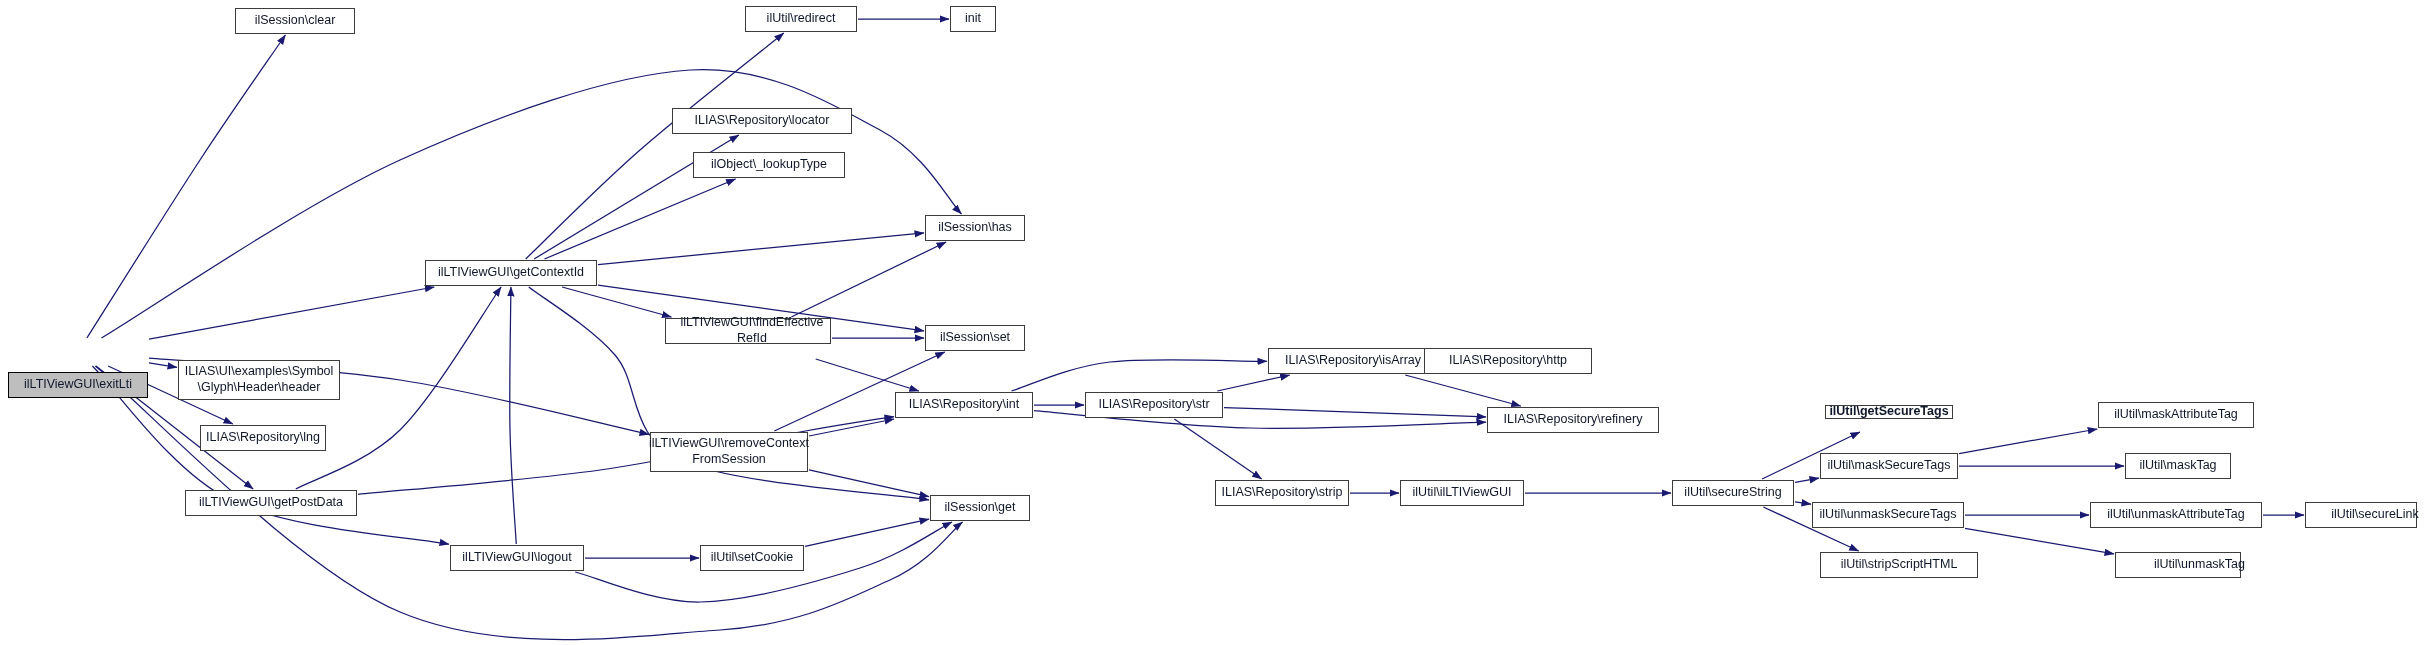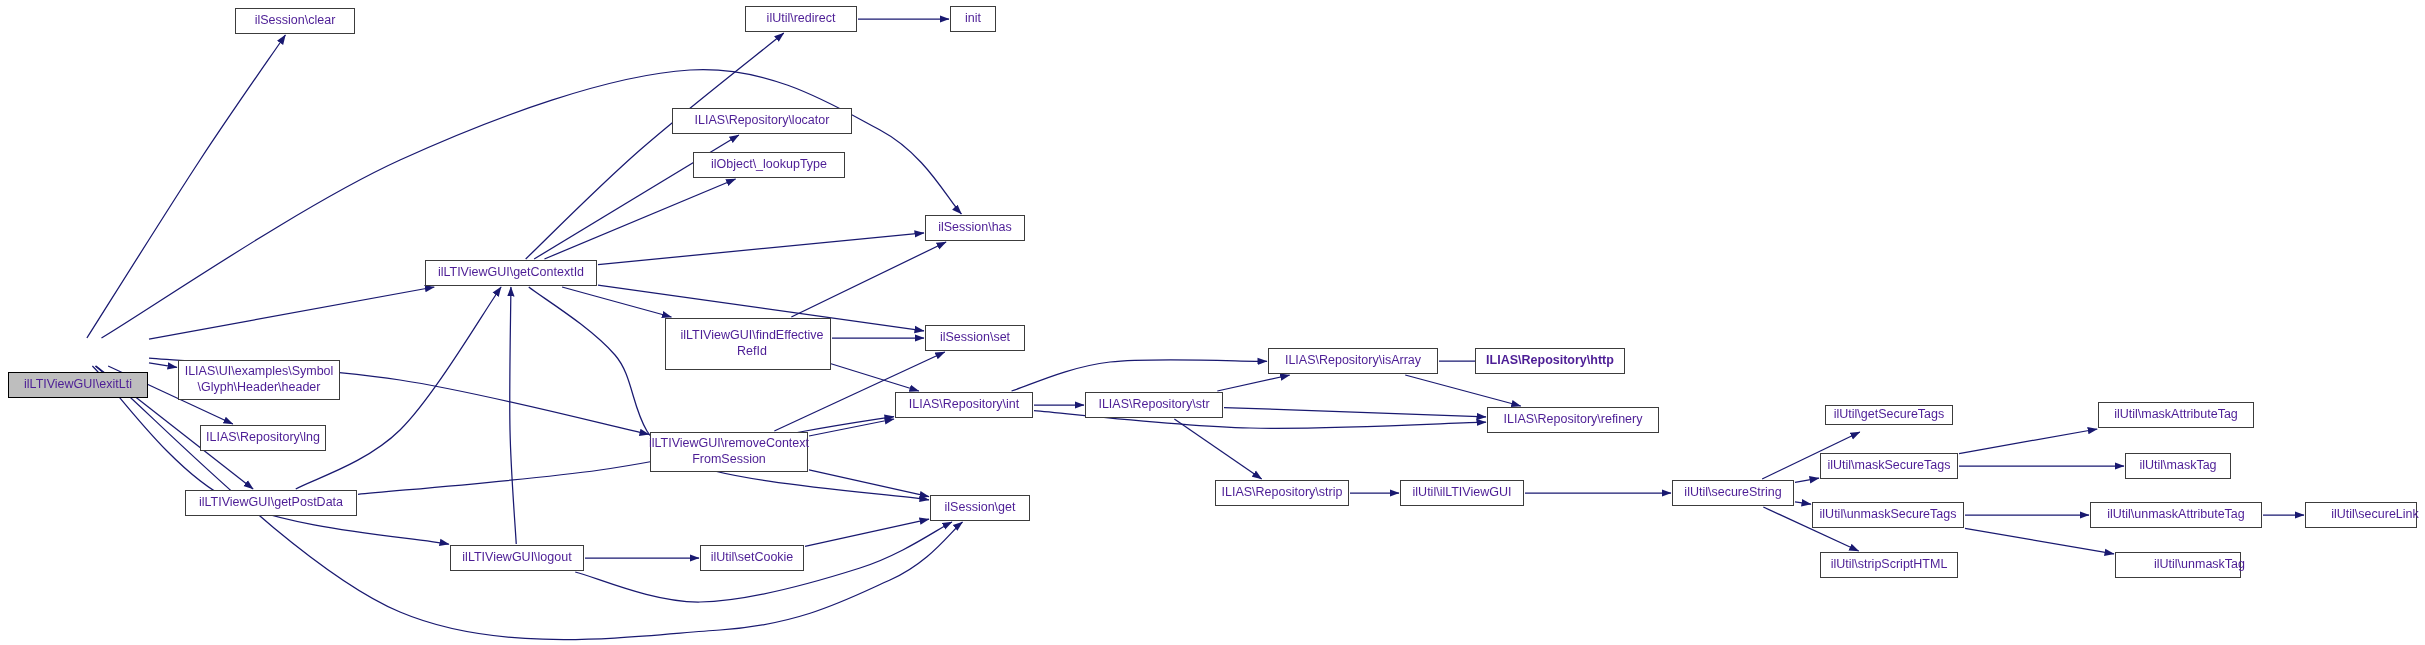--- a/index.html
+++ b/index.html
@@ -24,21 +24,21 @@
   }
   .node {
     position: absolute;
     box-sizing: border-box;
     display: flex;
     align-items: center;
     justify-content: center;
     text-align: center;
     background: #ffffff;
     border: 1.3px solid #3c3c3c;
-    color: #4c1d95;
+    color: #0f172a;
     font-size: 12.5px;
     line-height: 1.25;
     white-space: pre-line;
     cursor: pointer;
   }
   .node.highlighted {
     background: #bebebe;
     border: 1.8px solid #000000;
     cursor: default;
     margin-top: 33px;
@@ -105,42 +105,42 @@
     </svg>
 
 <div class="node highlighted" style="left: 8px; top: 339px; width: 140px; height: 26px;">ilLTIViewGUI\exitLti</div>
     <div class="node" style="left: 235px; top: 8px; width: 120px; height: 26px;">ilSession\clear</div>
     <div class="node" style="left: 745px; top: 6px; width: 112px; height: 26px;">ilUtil\redirect</div>
     <div class="node" style="left: 950px; top: 6px; width: 46px; height: 26px;">init</div>
     <div class="node" style="left: 672px; top: 108px; width: 180px; height: 26px;">ILIAS\Repository\locator</div>
     <div class="node" style="left: 693px; top: 152px; width: 152px; height: 26px;">ilObject\_lookupType</div>
     <div class="node" style="left: 925px; top: 215px; width: 100px; height: 26px;">ilSession\has</div>
     <div class="node" style="left: 425px; top: 260px; width: 172px; height: 26px;">ilLTIViewGUI\getContextId</div>
-    <div class="node" style="left: 665px; top: 318px; width: 166px; height: 52px; padding-left: 8px;">ilLTIViewGUI\findEffective
+    <div class="node" style="left: 665px; top: 318px; width: 166px; height: 26px; padding-left: 8px;">ilLTIViewGUI\findEffective
 RefId</div>
     <div class="node" style="left: 925px; top: 325px; width: 100px; height: 26px;">ilSession\set</div>
     <div class="node" style="left: 178px; top: 360px; width: 162px; height: 40px;">ILIAS\UI\examples\Symbol
 \Glyph\Header\header</div>
     <div class="node" style="left: 1268px; top: 348px; width: 170px; height: 26px;">ILIAS\Repository\isArray</div>
-    <div class="node" style="left: 1475px; top: 348px; width: 150px; height: 26px; font-weight: bold;">ILIAS\Repository\http</div>
+    <div class="node" style="left: 1424px; top: 348px; width: 168px; height: 26px;">ILIAS\Repository\http</div>
     <div class="node" style="left: 895px; top: 392px; width: 138px; height: 26px;">ILIAS\Repository\int</div>
     <div class="node" style="left: 1085px; top: 392px; width: 138px; height: 26px;">ILIAS\Repository\str</div>
     <div class="node" style="left: 1487px; top: 407px; width: 172px; height: 26px;">ILIAS\Repository\refinery</div>
     <div class="node" style="left: 200px; top: 425px; width: 126px; height: 26px;">ILIAS\Repository\lng</div>
     <div class="node" style="left: 650px; top: 432px; width: 158px; height: 40px;">ilLTIViewGUI\removeContext
 FromSession</div>
-    <div class="node" style="left: 1825px; top: 405px; width: 128px; height: 20px;">ilUtil\getSecureTags</div>
+    <div class="node" style="left: 1825px; top: 405px; width: 128px; height: 14px; font-weight: bold;">ilUtil\getSecureTags</div>
     <div class="node" style="left: 2098px; top: 402px; width: 156px; height: 26px; text-align: right;">ilUtil\maskAttributeTag</div>
     <div class="node" style="left: 1820px; top: 453px; width: 138px; height: 26px;">ilUtil\maskSecureTags</div>
     <div class="node" style="left: 2125px; top: 453px; width: 106px; height: 26px;">ilUtil\maskTag</div>
     <div class="node" style="left: 185px; top: 490px; width: 172px; height: 26px;">ilLTIViewGUI\getPostData</div>
     <div class="node" style="left: 930px; top: 495px; width: 100px; height: 26px;">ilSession\get</div>
     <div class="node" style="left: 1215px; top: 480px; width: 134px; height: 26px;">ILIAS\Repository\strip</div>
     <div class="node" style="left: 1400px; top: 480px; width: 124px; height: 26px;">ilUtil\ilLTIViewGUI</div>
     <div class="node" style="left: 1672px; top: 480px; width: 122px; height: 26px;">ilUtil\secureString</div>
     <div class="node" style="left: 1812px; top: 502px; width: 152px; height: 26px;">ilUtil\unmaskSecureTags</div>
     <div class="node" style="left: 2090px; top: 502px; width: 172px; height: 26px;">ilUtil\unmaskAttributeTag</div>
     <div class="node" style="left: 2305px; top: 502px; width: 112px; height: 26px; padding-left: 28px;">ilUtil\secureLink</div>
     <div class="node" style="left: 450px; top: 545px; width: 134px; height: 26px;">ilLTIViewGUI\logout</div>
     <div class="node" style="left: 700px; top: 545px; width: 104px; height: 26px;">ilUtil\setCookie</div>
-    <div class="node" style="left: 1820px; top: 552px; width: 138px; height: 26px;">ilUtil\stripScriptHTML</div>
+    <div class="node" style="left: 1820px; top: 552px; width: 158px; height: 26px;">ilUtil\stripScriptHTML</div>
     <div class="node" style="left: 2115px; top: 552px; width: 126px; height: 26px; padding-left: 43px;">ilUtil\unmaskTag</div>
   </div>
 
 </body></html>

